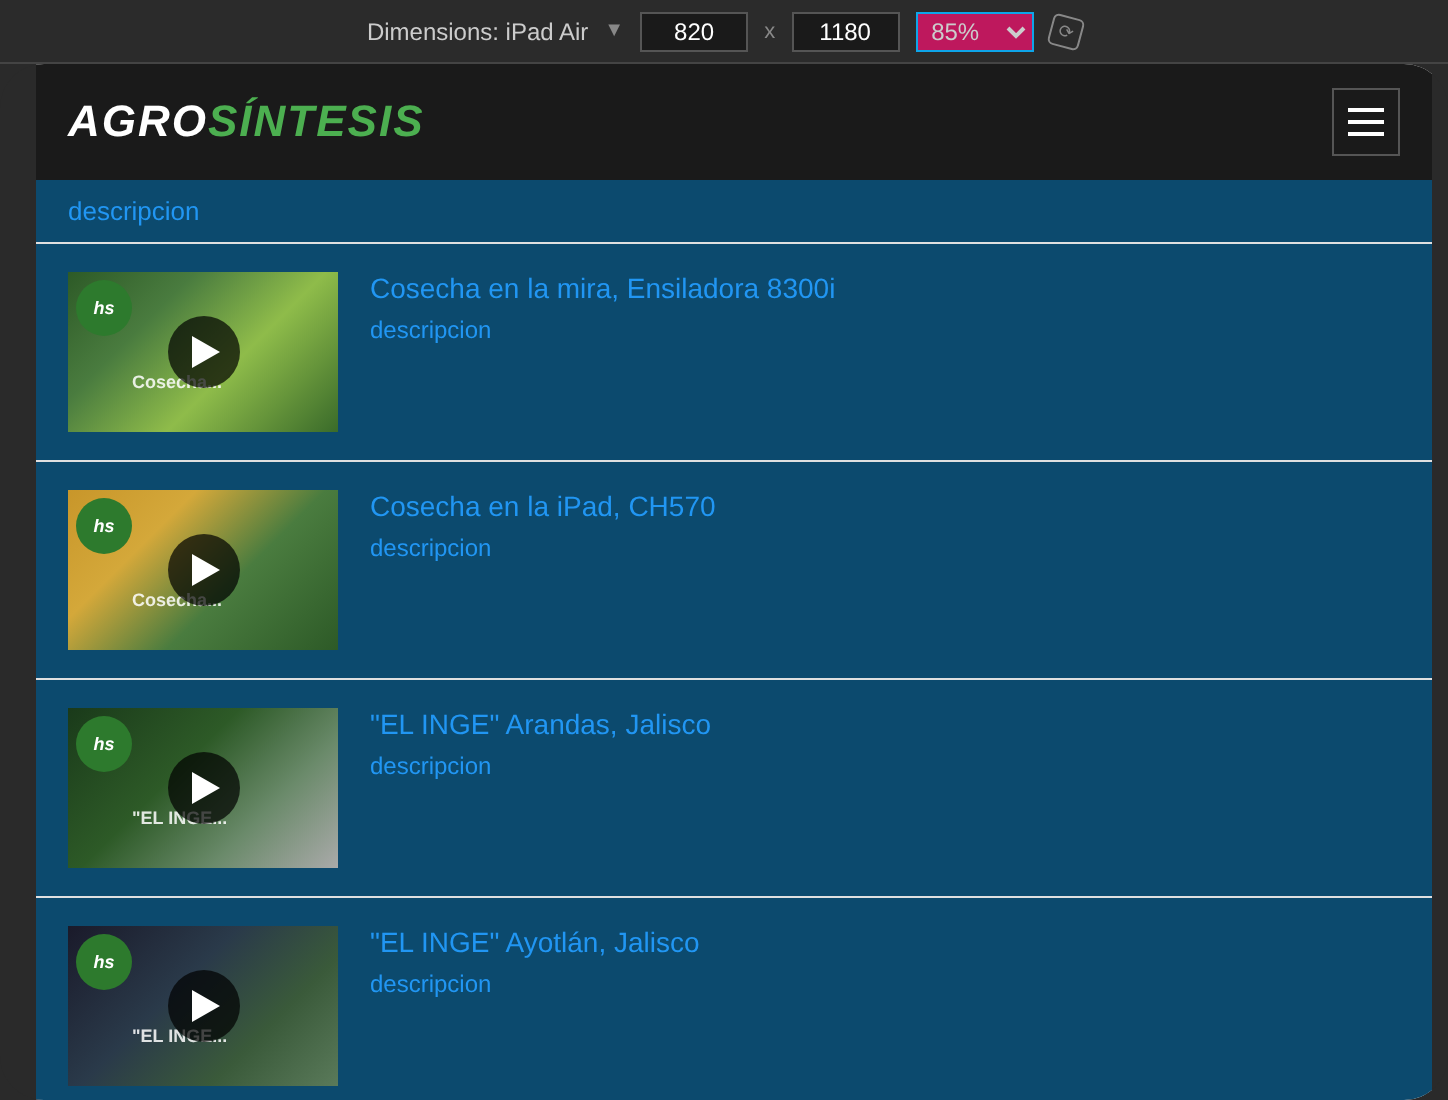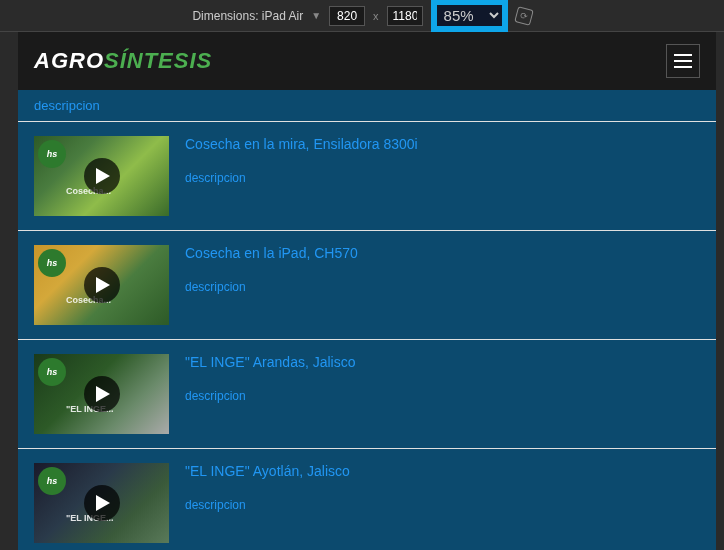--- a/index.html
+++ b/index.html
@@ -17,28 +17,28 @@
       color: #ccc;
       border-bottom: 1px solid #444;
     }
     .toolbar-label { color: #ccc; }
     .toolbar-input {
       background: #1a1a1a;
       border: 1px solid #555;
       color: #fff;
       padding: 2px 5px;
       font-size: 12px;
-      width: 36px;
+      width: 54px;
       text-align: center;
     }
     .toolbar-select {
-      background: #0f172a;
-      border: 6px solid #0ea5e9;
+      background: #be185d;
+      border: 1px solid #0ea5e9;
       color: #ccc;
-      font-size: 15px;
+      font-size: 12px;
       padding: 1px 3px;
       cursor: pointer;
     }
     .toolbar-x { color: #888; font-size: 11px; }
     .toolbar-icon {
       width: 16px;
       height: 16px;
       border: 1.5px solid #888;
       border-radius: 3px;
       display: inline-flex;
@@ -54,20 +54,21 @@
       background: #2a2a2a;
       display: flex;
       flex-direction: column;
     }
 
     
     .page-wrapper {
       display: flex;
       flex: 1;
       overflow: hidden;
+      border-radius: 22px;
     }
 
     
     .left-sidebar {
       width: 18px;
       background: #2a2a2a;
       flex-shrink: 0;
     }
 
     
@@ -226,21 +227,21 @@
       color: rgba(255,255,255,0.85);
       font-weight: bold;
       z-index: 2;
     }
 
     
     .video-info {
       flex: 1;
       display: flex;
       flex-direction: column;
-      gap: 19px;
+      gap: 6px;
     }
     .video-title {
       font-size: 14px;
       color: #2196f3;
       font-weight: normal;
       cursor: pointer;
       text-decoration: none;
     }
     .video-desc {
       font-size: 12px;

